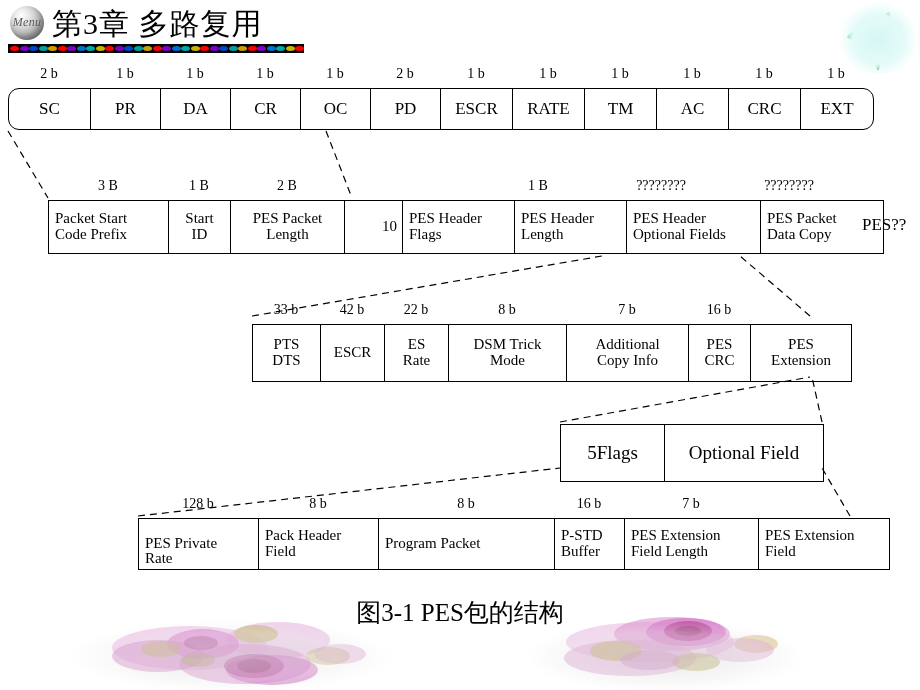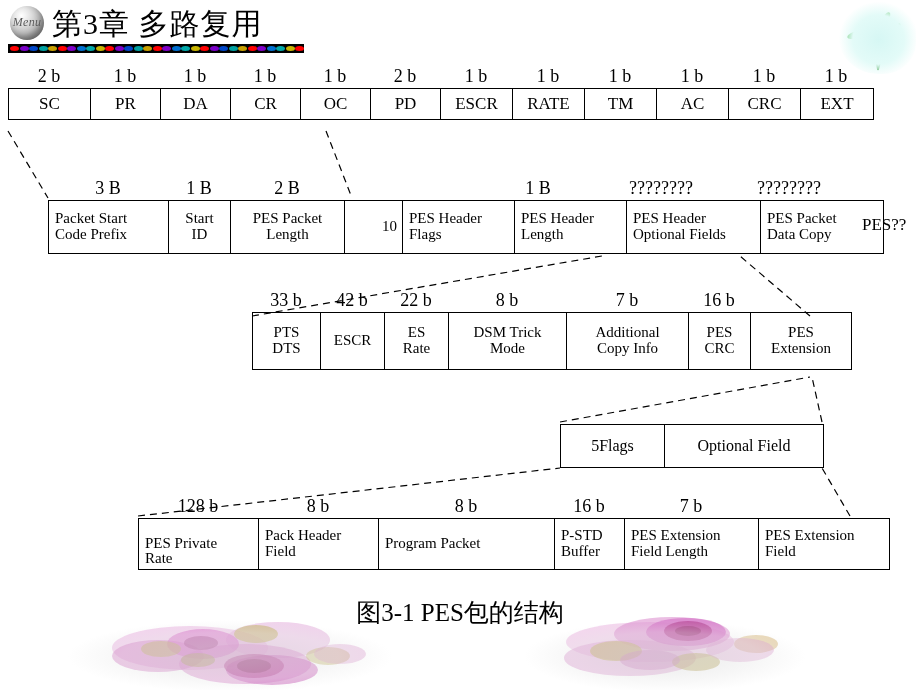--- a/index.html
+++ b/index.html
@@ -104,41 +104,41 @@
   .cell.left {
     justify-content: flex-start;
     text-align: left;
     padding-left: 6px;
   }
   .cell .lines { width: 100%; }
 
   
   .size-label {
     position: absolute;
-    font-size: 18px;
+    font-size: 14px;
     text-align: center;
     white-space: nowrap;
   }
 
   
   .annot {
     position: absolute;
     font-size: 15px;
     white-space: nowrap;
   }
 
   
   #row1 { left: 8px; top: 88px; }
-  #row1 .boxes { height: 32px; font-size: 17px; }
+  #row1 .boxes { height: 42px; font-size: 17px; border-radius: 11px; }
   #row2 { left: 48px; top: 200px; }
   #row2 .boxes { height: 54px; font-size: 15px; }
-  #row3 { left: 252px; top: 312px; }
+  #row3 { left: 252px; top: 324px; }
   #row3 .boxes { height: 58px; font-size: 15px; }
   #row4 { left: 560px; top: 424px; }
-  #row4 .boxes { height: 44px; font-size: 16px; }
+  #row4 .boxes { height: 58px; font-size: 19px; }
   #row5 { left: 138px; top: 518px; }
   #row5 .boxes { height: 52px; font-size: 15px; }
 
   
   .connectors {
     position: absolute;
     left: 0; top: 0;
     width: 920px;
     height: 690px;
     pointer-events: none;

